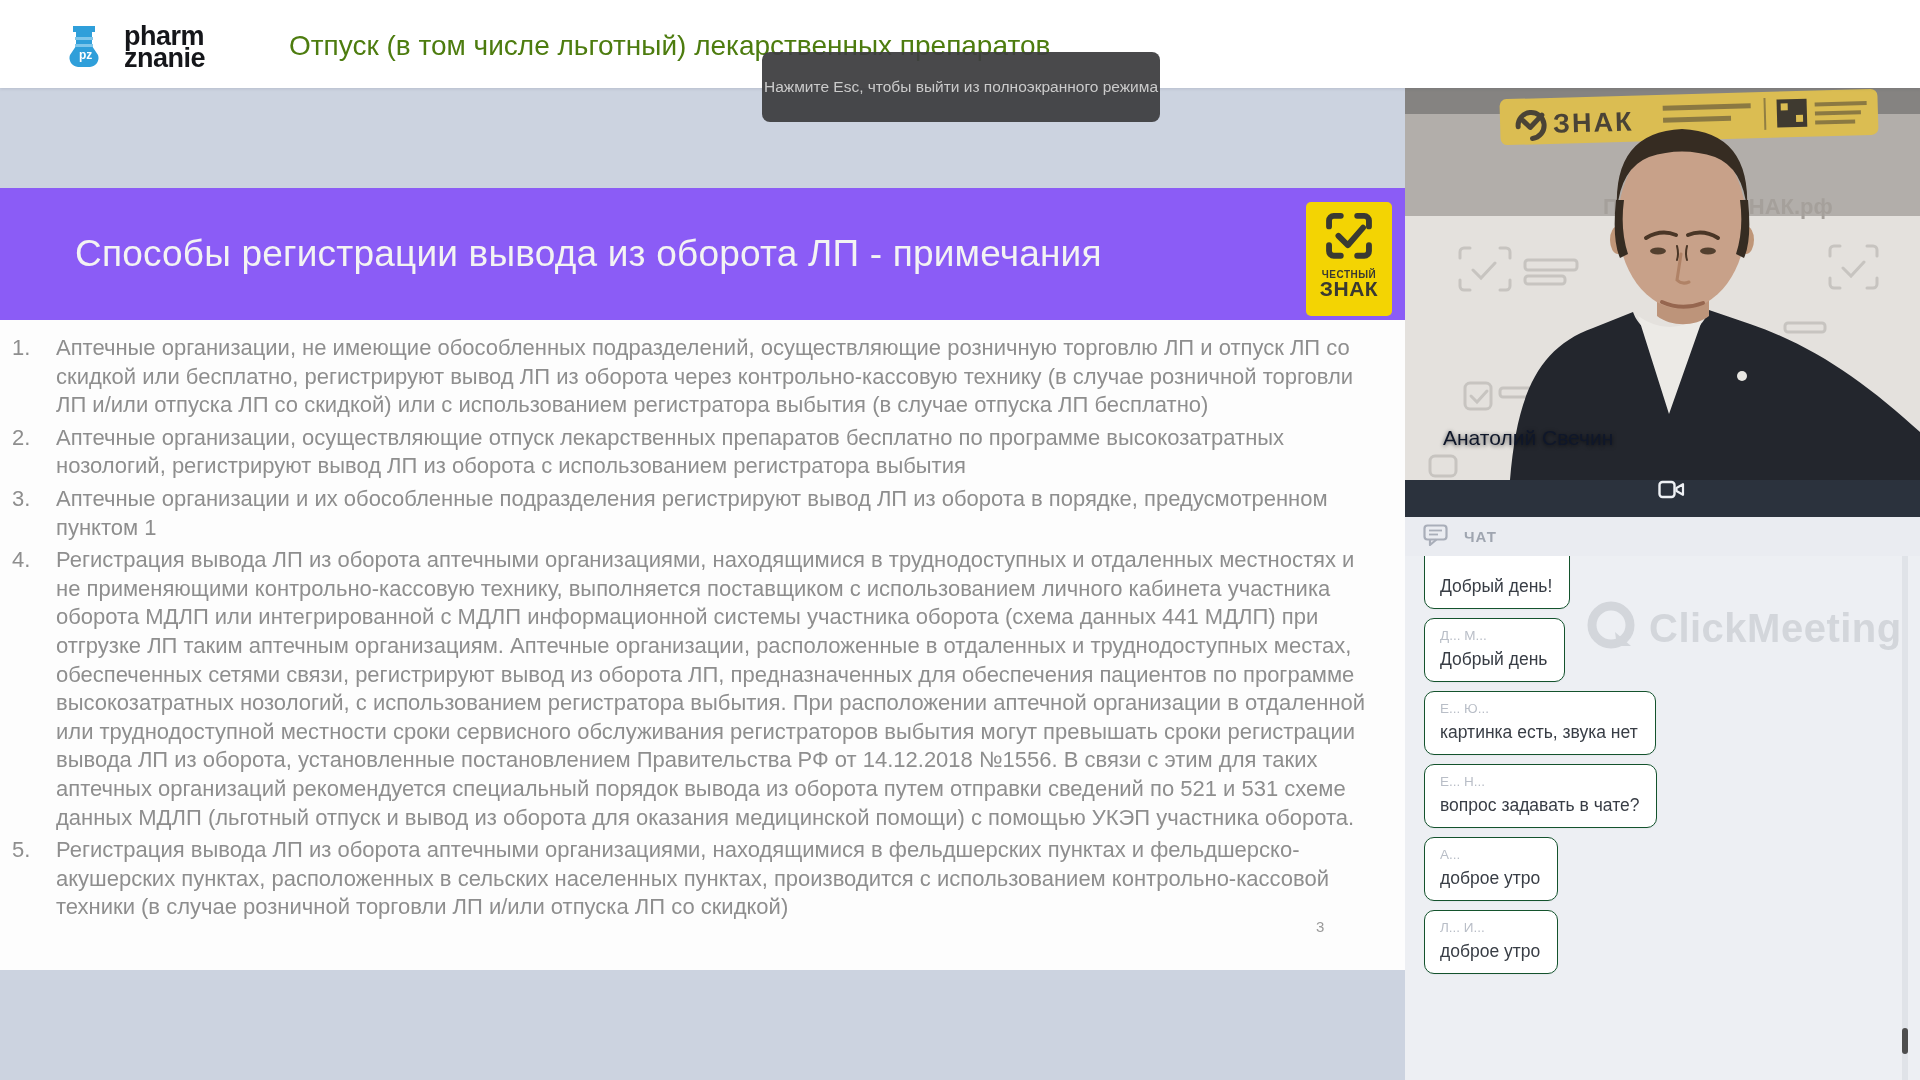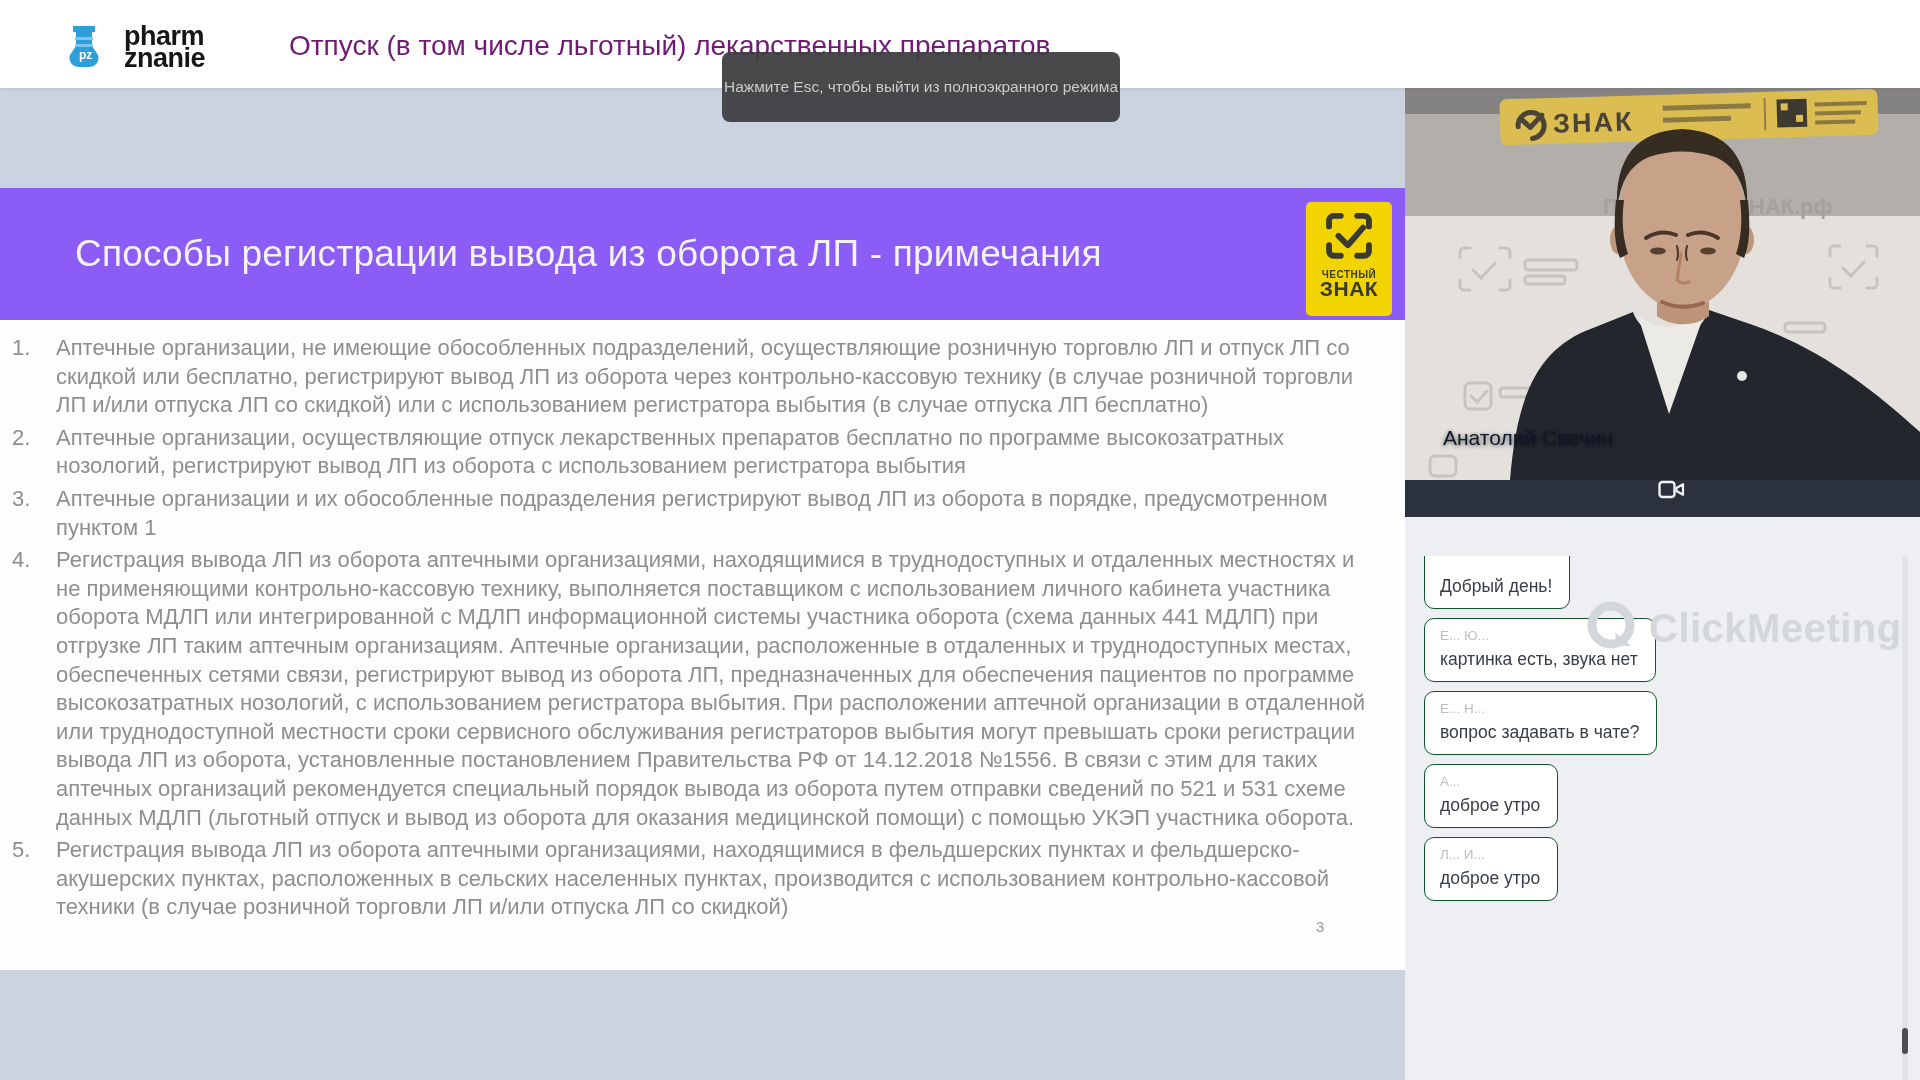--- a/index.html
+++ b/index.html
@@ -5,25 +5,25 @@
   * { margin:0; padding:0; box-sizing:border-box; }
   html,body { width:1920px; height:1080px; overflow:hidden; }
   body { font-family:"Liberation Sans", sans-serif; background:#ccd3e0; position:relative; }
 
   
   .topbar { position:absolute; left:0; top:0; width:1920px; height:88px; background:#ffffff;
             box-shadow:0 1px 3px rgba(40,50,70,.12); z-index:5; }
   .logo { position:absolute; left:66px; top:23px; display:flex; align-items:center; gap:22px; }
   .logo-text { display:flex; flex-direction:column; line-height:.82; font-weight:800;
                font-size:27px; color:#15161a; letter-spacing:-.5px; }
-  .webinar-title { position:absolute; left:289px; top:30px; font-size:28px; color:#701a75;
+  .webinar-title { position:absolute; left:289px; top:30px; font-size:28px; color:#4d7c0f;
                    white-space:nowrap; }
 
   
-  .esc-tooltip { position:absolute; left:722px; top:52px; width:398px; height:70px;
+  .esc-tooltip { position:absolute; left:762px; top:52px; width:398px; height:70px;
                  background:rgba(62,62,64,.94); border-radius:8px; z-index:50;
                  display:flex; align-items:center; justify-content:center;
                  color:#cbcbcb; font-size:15.5px; }
 
   
   .content { position:absolute; left:0; top:88px; width:1405px; height:992px; background:#ccd3e0; }
   .slide-band { position:absolute; left:0; top:100px; width:1405px; height:132px; background:#8b5cf6;
                 display:flex; align-items:center; }
   .slide-band h1 { margin-left:75px; font-size:37px; font-weight:400; color:#f3f3f3; letter-spacing:.2px; }
   .badge { position:absolute; left:1306px; top:14px; width:86px; height:114px; background:#f3d403;
@@ -210,27 +210,42 @@
   <div class="avbar">
     <span>
       <svg width="27" height="19" viewBox="0 0 27 19">
         <rect x="1.5" y="2" width="15" height="15" rx="3" fill="none" stroke="#eef1f5" stroke-width="2.4"></rect>
         <path d="M18.5,8 L25,4.2 V14.8 L18.5,11 Z" fill="none" stroke="#eef1f5" stroke-width="2.2" stroke-linejoin="round"></path>
       </svg>
     </span>
     <span class="lbl">МОДУЛЬ АУДИО И ВИДЕО</span>
   </div>
 
+  <div class="chathdr">
+    <span>
+      <svg width="25" height="22" viewBox="0 0 25 22">
+        <rect x="1.5" y="1.5" width="22" height="14" rx="3" fill="none" stroke="#a9aeb9" stroke-width="2.2"></rect>
+        <path d="M7,15.5 V21 L13.5,15.5" fill="none" stroke="#a9aeb9" stroke-width="2.2" stroke-linejoin="round"></path>
+        <line x1="6" y1="6.5" x2="19" y2="6.5" stroke="#a9aeb9" stroke-width="1.8"></line>
+        <line x1="6" y1="10.5" x2="15" y2="10.5" stroke="#a9aeb9" stroke-width="1.8"></line>
+      </svg>
+    </span>
+    <span class="lbl">ЧАТ</span>
+  </div>
 
   <div class="chatlist">
     <div class="bubble clipped">
       <div class="sender"></div>
       <div class="msg">Добрый день!</div>
     </div>
     <div class="bubble">
+      <div class="sender">Д... М...</div>
+      <div class="msg">Добрый день</div>
+    </div>
+    <div class="bubble">
       <div class="sender">Е... Ю...</div>
       <div class="msg">картинка есть, звука нет</div>
     </div>
     <div class="bubble">
       <div class="sender">Е... Н...</div>
       <div class="msg">вопрос задавать в чате?</div>
     </div>
     <div class="bubble">
       <div class="sender">А...</div>
       <div class="msg">доброе утро</div>

